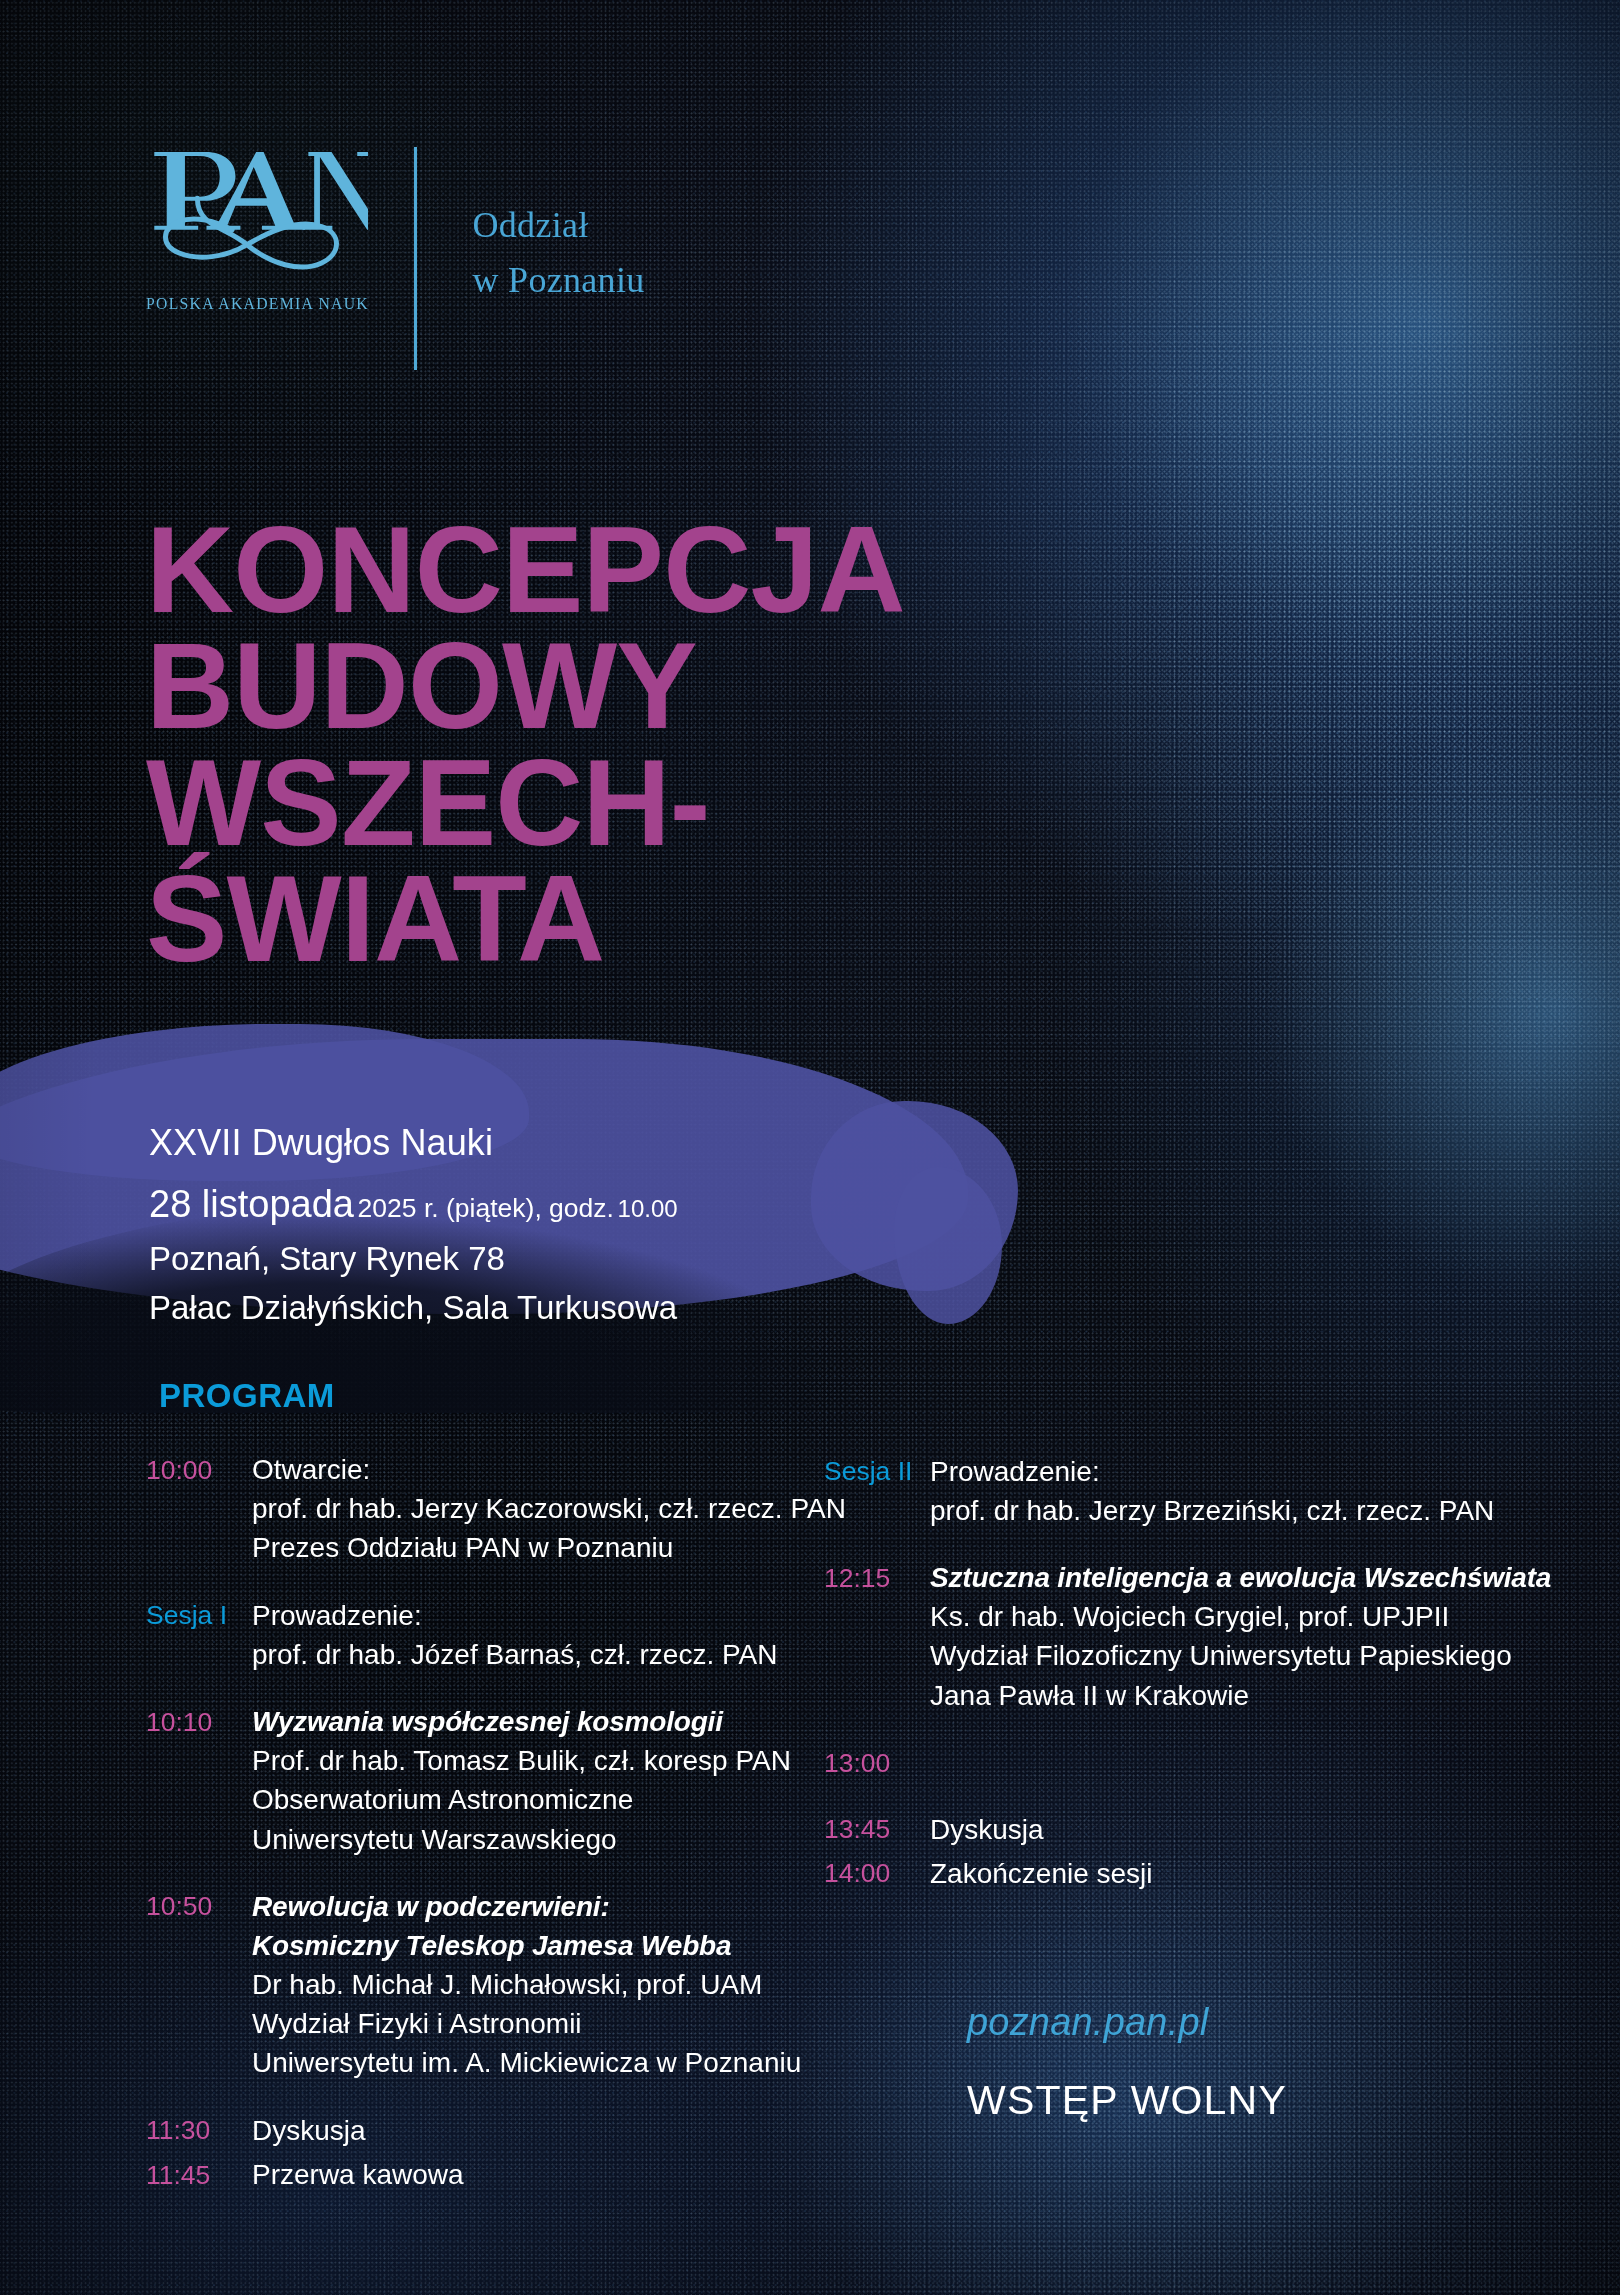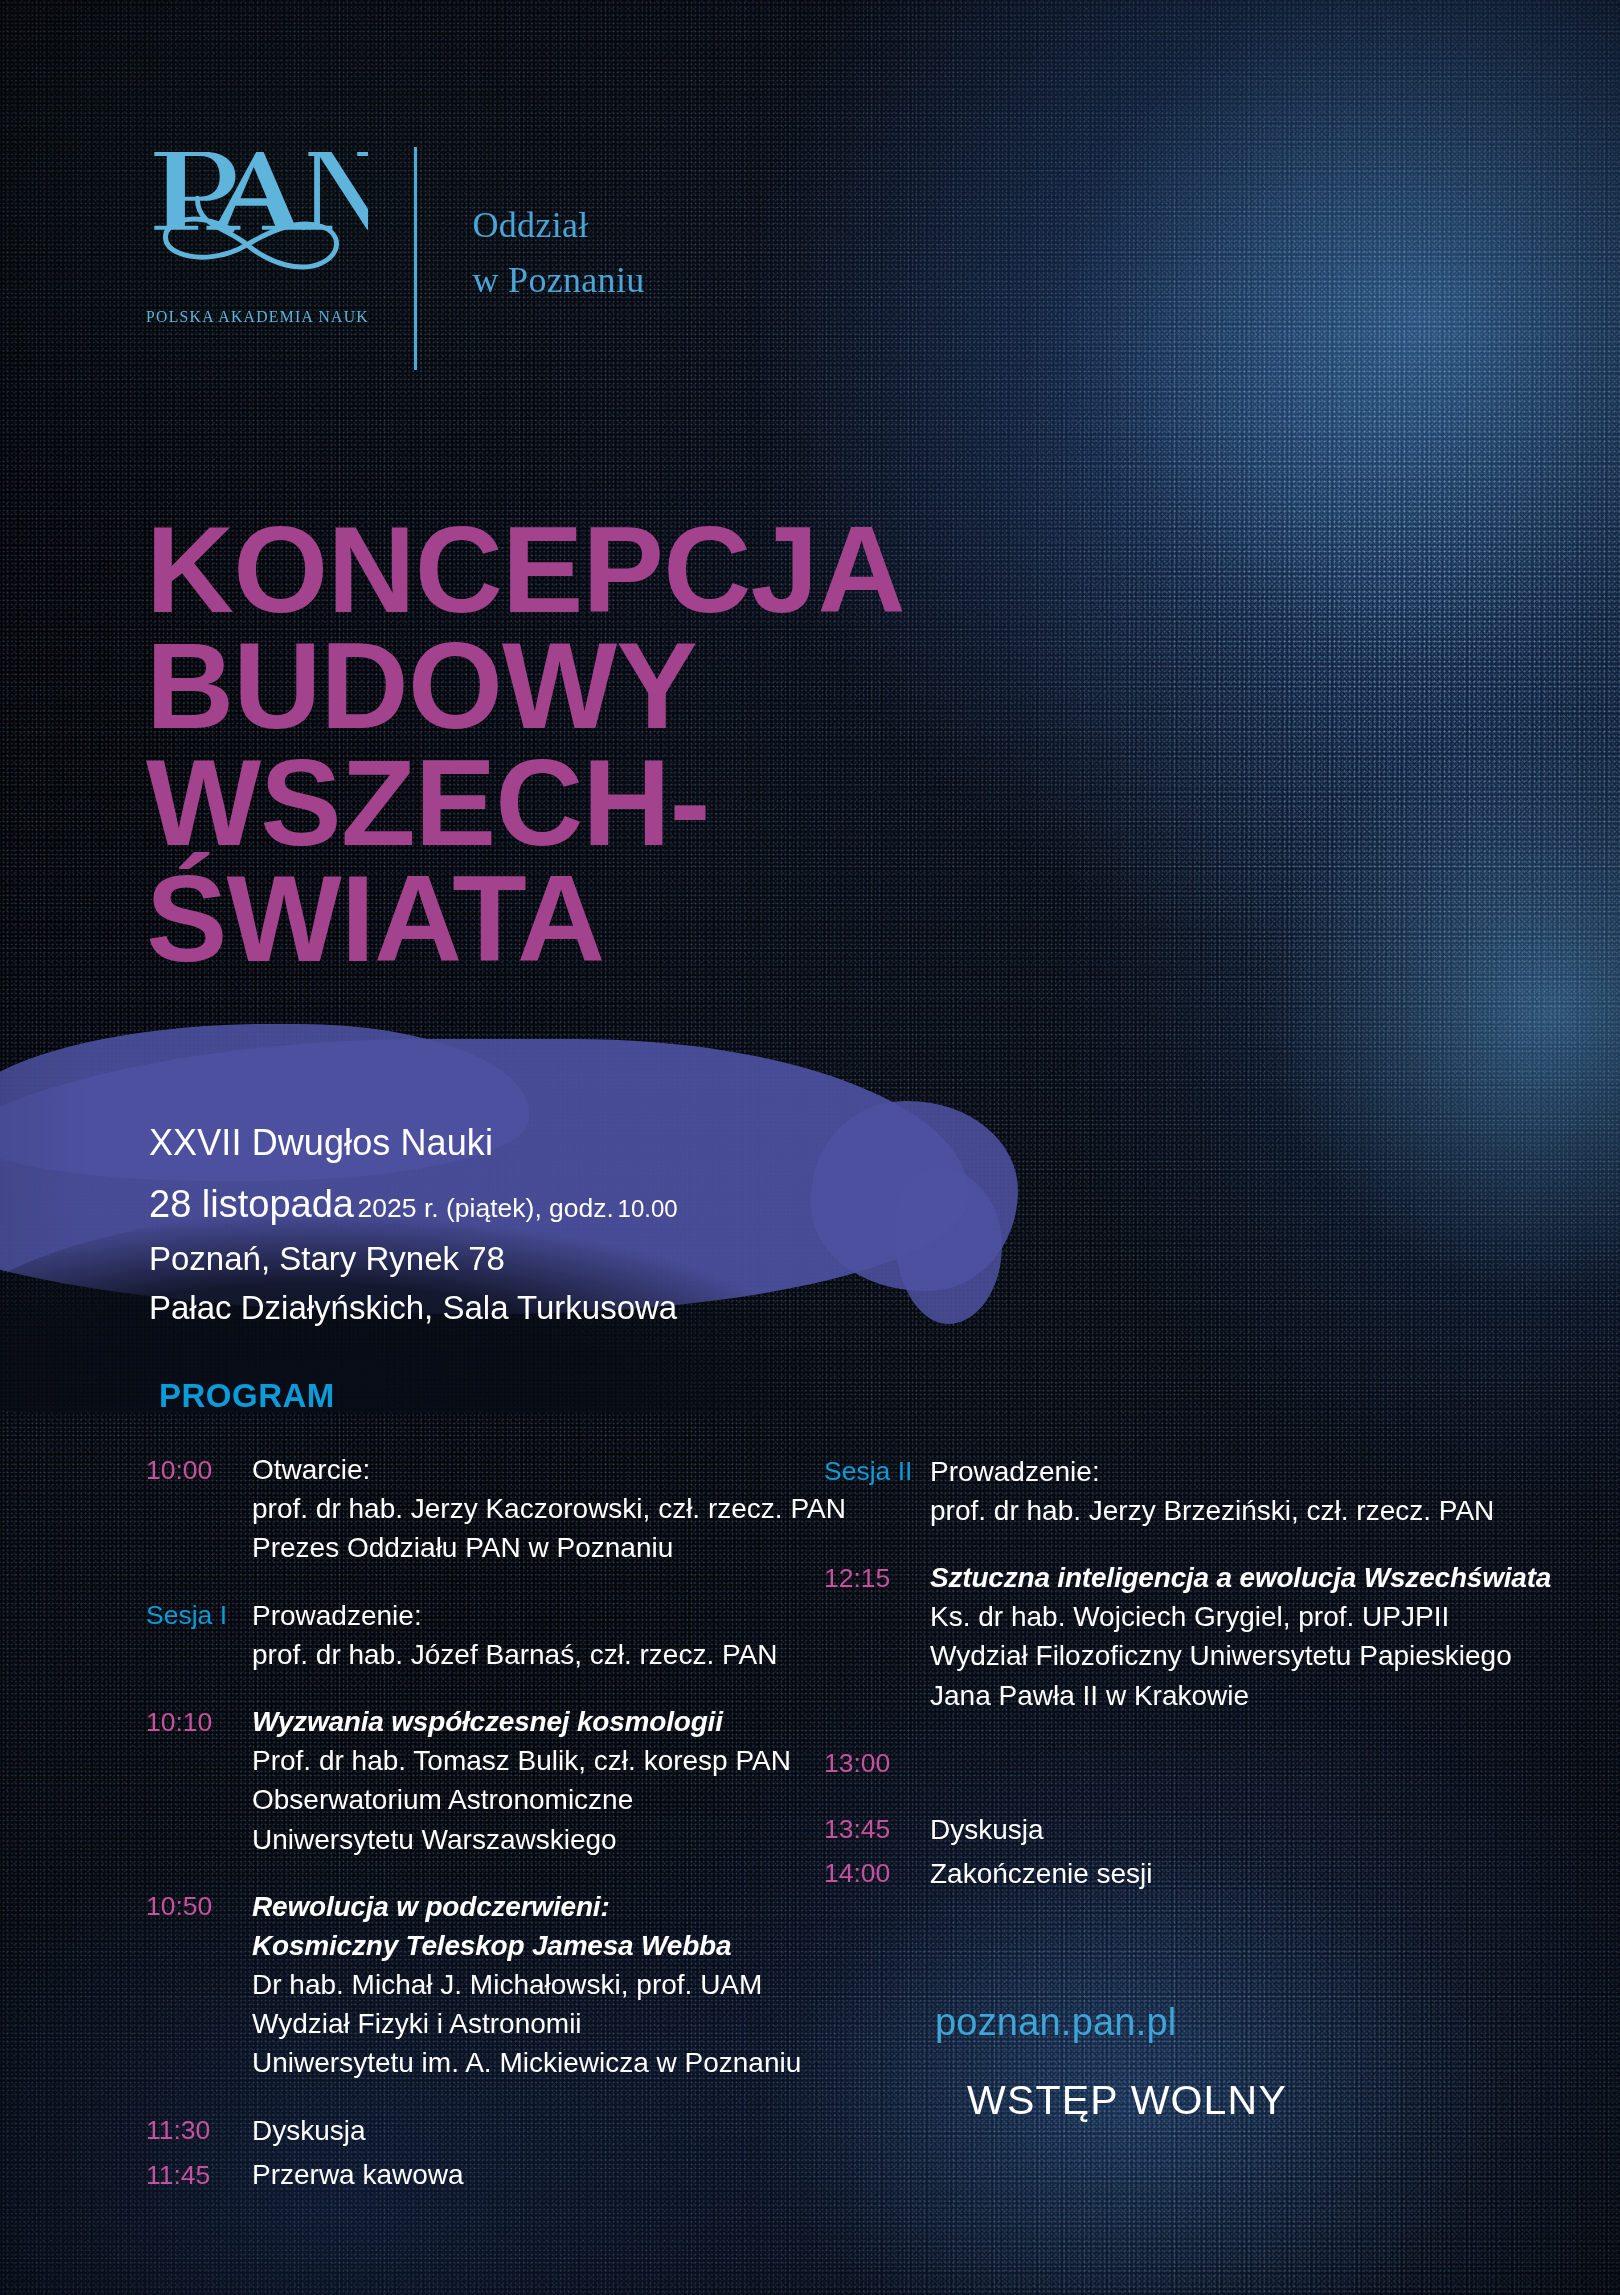--- a/index.html
+++ b/index.html
@@ -135,21 +135,21 @@
   }
 
   
   .header{
     position:absolute; left:146px; top:147px;
     display:flex; align-items:stretch; gap:0;
   }
   .logo{ width:222px; position:relative; }
   .logo svg{ display:block; width:222px; height:auto; }
   .logo-caption{
-    margin-top:16px;
+    margin-top:3px;
     text-align:right;
     color:#5fb4dc;
     font-family:"Liberation Serif", serif;
     font-size:15.7px;
     letter-spacing:1.3px;
     white-space:nowrap;
   }
   .divider{
     width:2.5px;
     background:#4fa9d6;
@@ -237,24 +237,25 @@
     white-space:nowrap;
   }
   .body .t.it{
     font-style:italic;
     font-weight:700;
     letter-spacing:-0.2px;
   }
 
   
   .site{
-    position:absolute; left:935px; top:2001px;
+    position:absolute; left:967px; top:2001px;
     color:#3fa4d6;
     font-size:38px;
     letter-spacing:0.2px;
+    font-style:italic;
   }
   .free{
     position:absolute; left:967px; top:2077px;
     color:#ffffff;
     font-size:41px;
     letter-spacing:1.2px;
     font-weight:400;
   }
 </style>
 </head>

